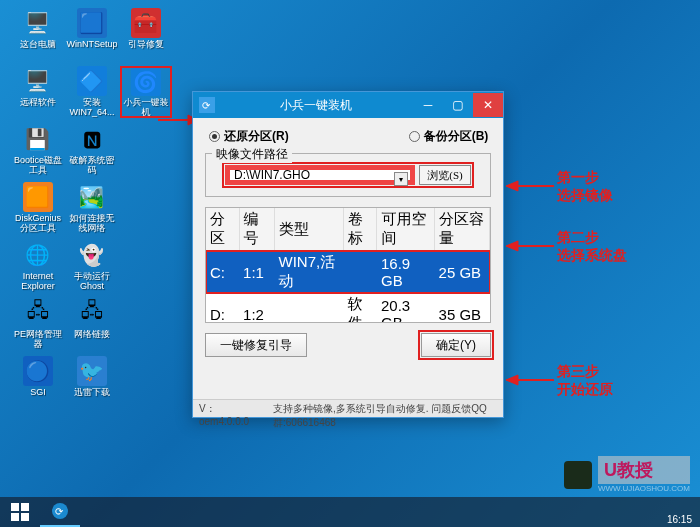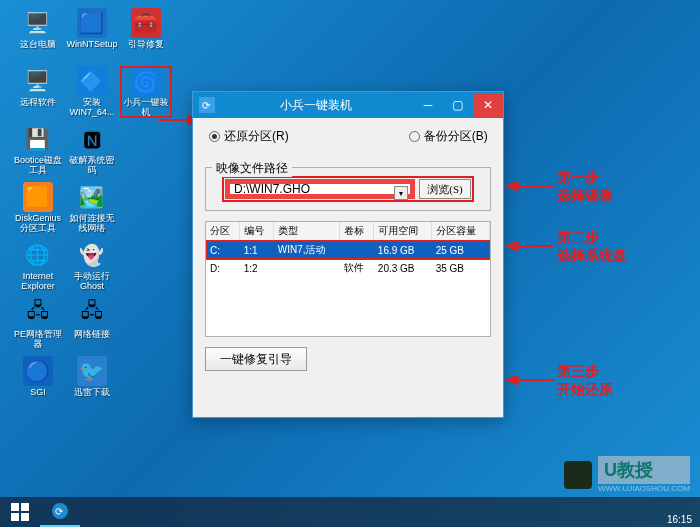--- a/index.html
+++ b/index.html
@@ -53,21 +53,21 @@
 }
 .titlebar-icon { width: 16px; height: 16px; margin-right: 4px; }
 .titlebar-title { flex: 1; text-align: center; }
 .win-btns { display: flex; }
 .win-btn { width: 30px; height: 24px; display: flex; align-items: center; justify-content: center; cursor: pointer; }
 .win-close { background: #e04040; color: #fff; }
 .win-min, .win-max { color: #fff; }
 
 .window-body { padding: 10px 12px 8px; }
 
-.radio-row { display: flex; gap: 120px; margin-bottom: 22px; padding-left: 4px; }
+.radio-row { display: flex; gap: 120px; margin-bottom: 8px; padding-left: 4px; font-weight: bold; }
 .radio-item { display: flex; align-items: center; gap: 4px; font-size: 12px; }
 .radio-circle {
   width: 11px; height: 11px; border-radius: 50%;
   border: 1px solid #666; display: inline-flex;
   align-items: center; justify-content: center;
 }
 .radio-dot { width: 5px; height: 5px; border-radius: 50%; background: #333; }
 
 .fieldset {
   border: 1px solid #b0b0b0; padding: 8px 16px;
@@ -89,21 +89,21 @@
   display: flex; align-items: center; justify-content: center;
   font-size: 8px; background: #eee;
 }
 .browse-btn {
   width: 52px; height: 20px; border: 1px solid #888;
   background: #f4f4f4; font-size: 11px; cursor: pointer;
   display: flex; align-items: center; justify-content: center; font-family: Liberation Serif, serif;
 }
 
 .table-wrap { border: 1px solid #b0b0b0; height: 116px; overflow: hidden; background: #fff; }
-.table { width: 100%; border-collapse: collapse; font-size: 10px; }
+.table { width: 100%; border-collapse: collapse; font-size: 15px; }
 .table th {
   background: #f4f4f4; border-right: 1px solid #ddd;
   padding: 2px 4px; font-weight: normal; text-align: left;
   border-bottom: 1px solid #ccc;
 }
 .table td { padding: 2px 4px; }
 .table tr.selected { background: #1060c0; color: #fff; }
 .row-highlight { outline: 2px solid #e02020; outline-offset: -1px; }
 
 .bottom-btns { display: flex; justify-content: space-between; margin-top: 10px; }
@@ -157,21 +157,21 @@
 
 .watermark {
   position: absolute; right: 10px; bottom: 34px;
   display: flex; align-items: center; gap: 6px;
 }
 .watermark-badge {
   width: 28px; height: 28px; background: #1a2b1a;
   border-radius: 4px;
 }
 .watermark-text { color: rgba(255,255,255,0.5); font-size: 8px; }
-.big-u { color: #0f766e; background: rgba(200,200,200,0.6); font-size: 18px; font-weight: bold; padding: 2px 6px; }
+.big-u { color: #be185d; background: rgba(200,200,200,0.6); font-size: 18px; font-weight: bold; padding: 2px 6px; }
 
 svg.arrow { stroke: #e02020; fill: #e02020; }
 </style>
 </head>
 <body>
 
 <div class="desktop">
   <div class="icon-grid" id="icon-grid">
       <div class="row"><div class="desktop-icon">
           <div class="icon-img">🖥️</div>
@@ -305,23 +305,28 @@
               <td>软件</td>
               <td>20.3 GB</td>
               <td>35 GB</td>
             </tr>
           </tbody>
       </table>
     </div>
 
     <div class="bottom-btns">
       <div class="btn">一键修复引导</div>
-    </div>
-  </div>
-
+      <div class="btn btn-highlight">确定(Y)</div>
+    </div>
+  </div>
+
+  <div class="status-bar">
+    <span>V：oem4.0.0.0</span>
+    <span>支持多种镜像,多系统引导自动修复. 问题反馈QQ群:606616468</span>
+  </div>
 </div>
 
 <svg class="arrow anno-arrow" style="left:506px;top:178px;" width="48" height="16">
   <line x1="48" y1="8" x2="12" y2="8" stroke-width="2"></line>
     <polygon points="12,3 0,8 12,13"></polygon>
 </svg>
 <div class="anno" style="left:557px;top:168px;">
   <span>第一步</span>
   <span>选择镜像</span>
 </div>

